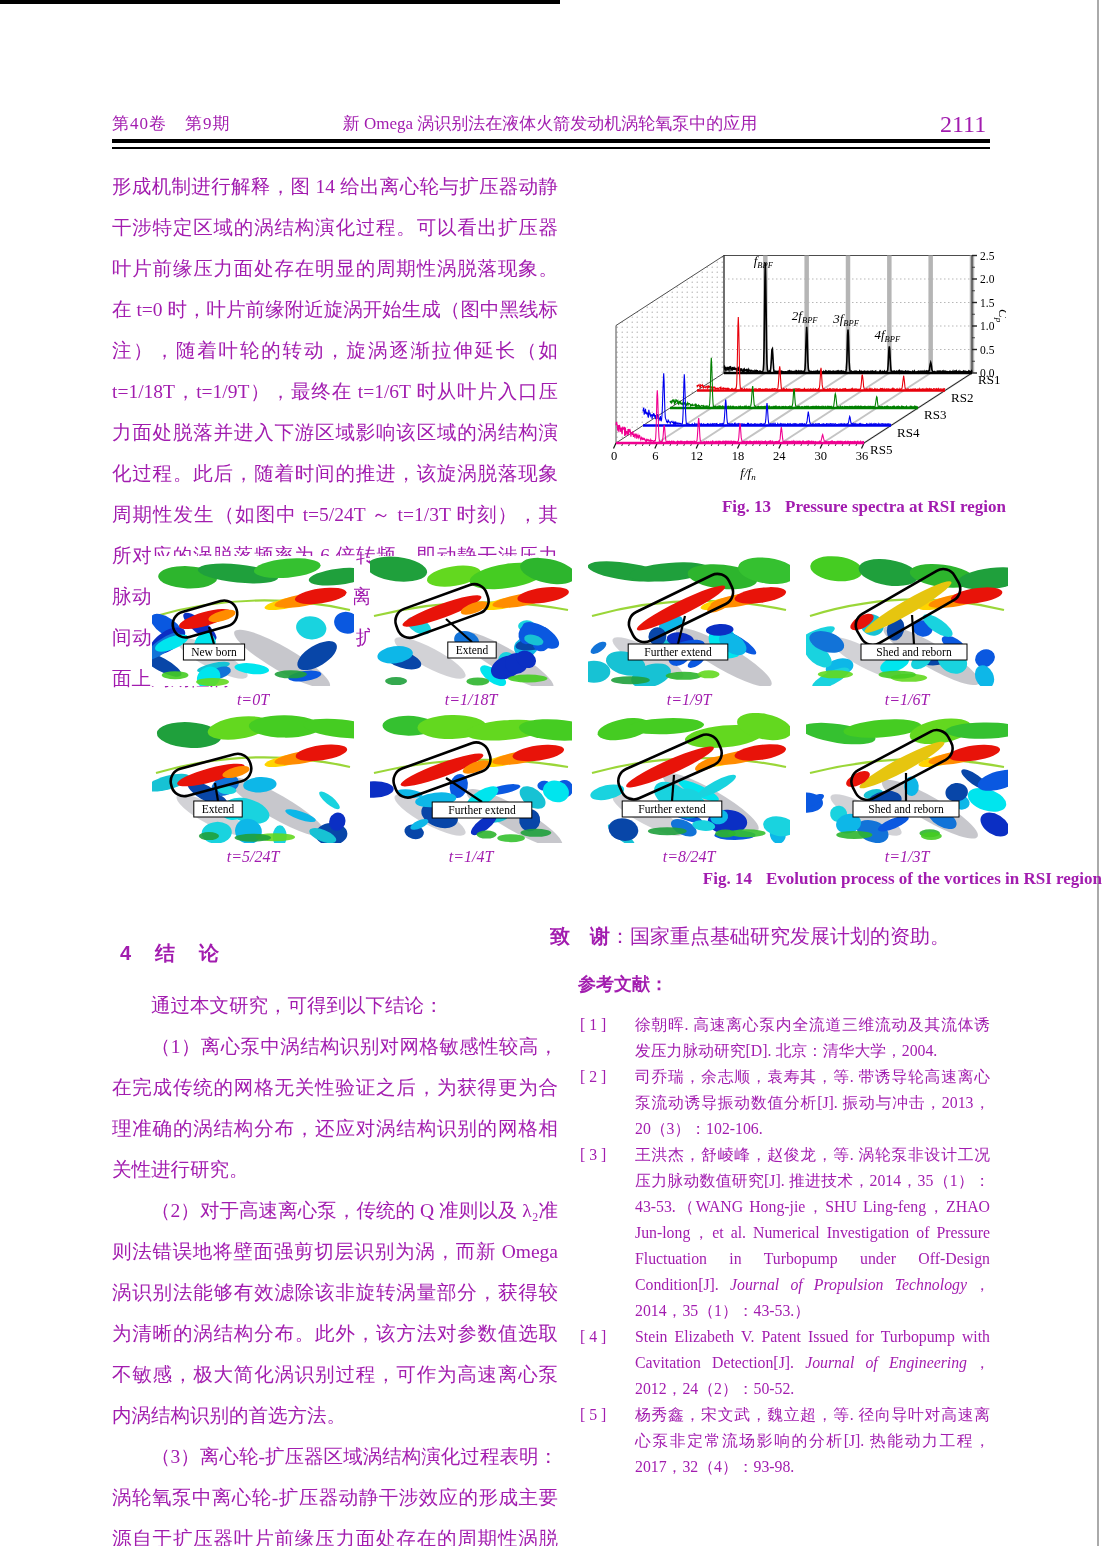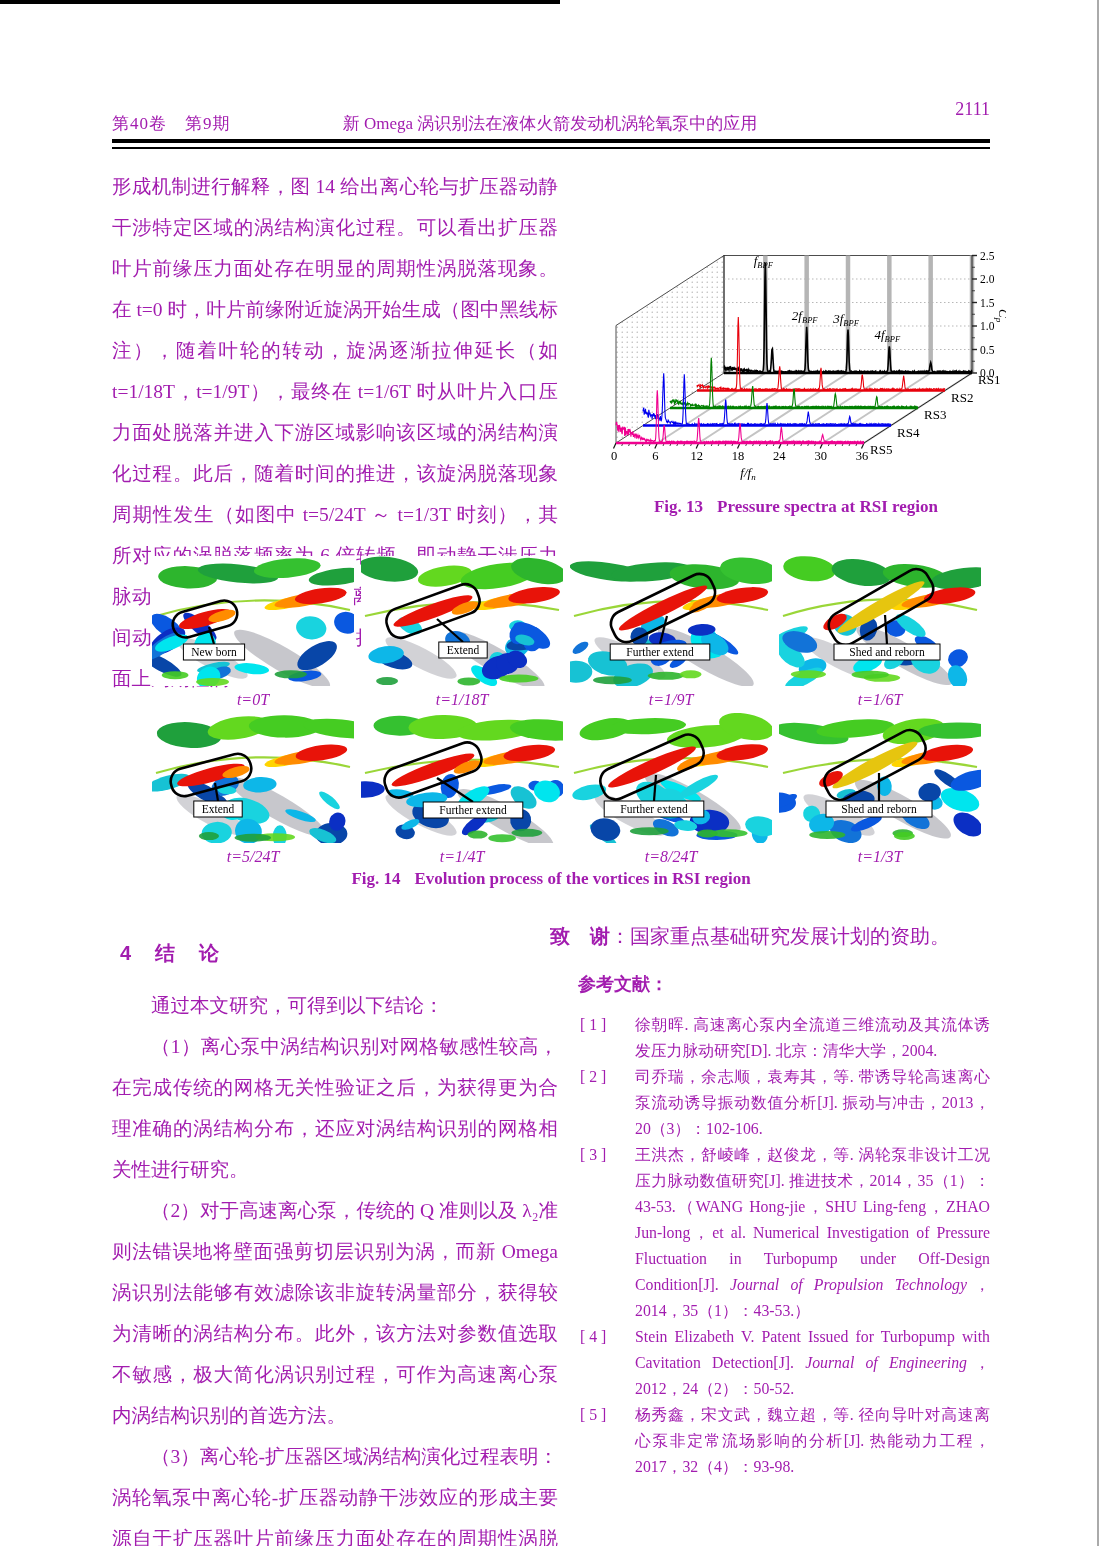--- a/index.html
+++ b/index.html
@@ -3,32 +3,32 @@
 <meta charset="utf-8">
 <style>
   html,body{margin:0;padding:0;background:#e8e8e8;}
   .page{position:relative;width:1102px;height:1546px;margin:0 auto;background:#ffffff;
         font-family:"Liberation Serif","DejaVu Serif",serif;color:#a21caf;overflow:hidden;}
   .abs{position:absolute;}
   .scan-top{left:0;top:0;width:560px;height:4px;background:#000;}
   .scan-right{left:1097px;top:0;width:2px;height:1546px;background:#aaa;}
   .hdr-left{left:112px;top:112px;font-size:17px;letter-spacing:1px;}
   .hdr-title{left:230px;top:112px;width:640px;text-align:center;font-size:17px;}
-  .hdr-page{left:940px;top:99px;width:50px;text-align:right;font-size:18px;}
+  .hdr-page{left:940px;top:111px;width:50px;text-align:left;font-size:24px;}
   .rule1{left:112px;top:139px;width:878px;height:4px;background:#000;}
   .rule2{left:112px;top:147px;width:878px;height:2px;background:#000;}
   .body-text{font-size:19.5px;line-height:41px;text-align:justify;}
   .body-left{left:112px;top:166px;width:446px;}
   .body-right-first{left:578px;top:166px;width:412px;}
   .fig13{left:586px;top:231px;width:420px;height:252px;}
-  .fig-cap{text-align:center;font-weight:bold;font-size:17px;}
+  .fig-cap{text-align:right;font-weight:bold;font-size:17px;}
   .fig13-cap{left:586px;top:497px;width:420px;}
   .cap-label{margin-right:14px;}
   .fig14-wrap{left:152px;top:556px;width:836px;}
-  .fig14-row{display:flex;gap:7px;margin-bottom:2px;}
+  .fig14-row{display:flex;gap:16px;margin-bottom:2px;}
   .fig14-panel{width:202px;}
   .panel-time{text-align:center;font-style:italic;font-size:16px;height:21px;line-height:19px;}
   .fig14-cap{left:0;top:869px;width:1102px;}
   .sec-head{left:120px;top:940px;font-family:"Liberation Sans","DejaVu Sans",sans-serif;
             font-weight:bold;font-size:20px;letter-spacing:2px;}
   .concl{left:112px;top:985px;width:446px;}
   .concl p{margin:0;text-indent:2em;}
   .ack{left:550px;top:923px;width:412px;font-size:20px;}
   .ack-label{font-family:"Liberation Sans","DejaVu Sans",sans-serif;font-weight:bold;}
   .ref-head{left:578px;top:972px;font-family:"Liberation Sans","DejaVu Sans",sans-serif;

